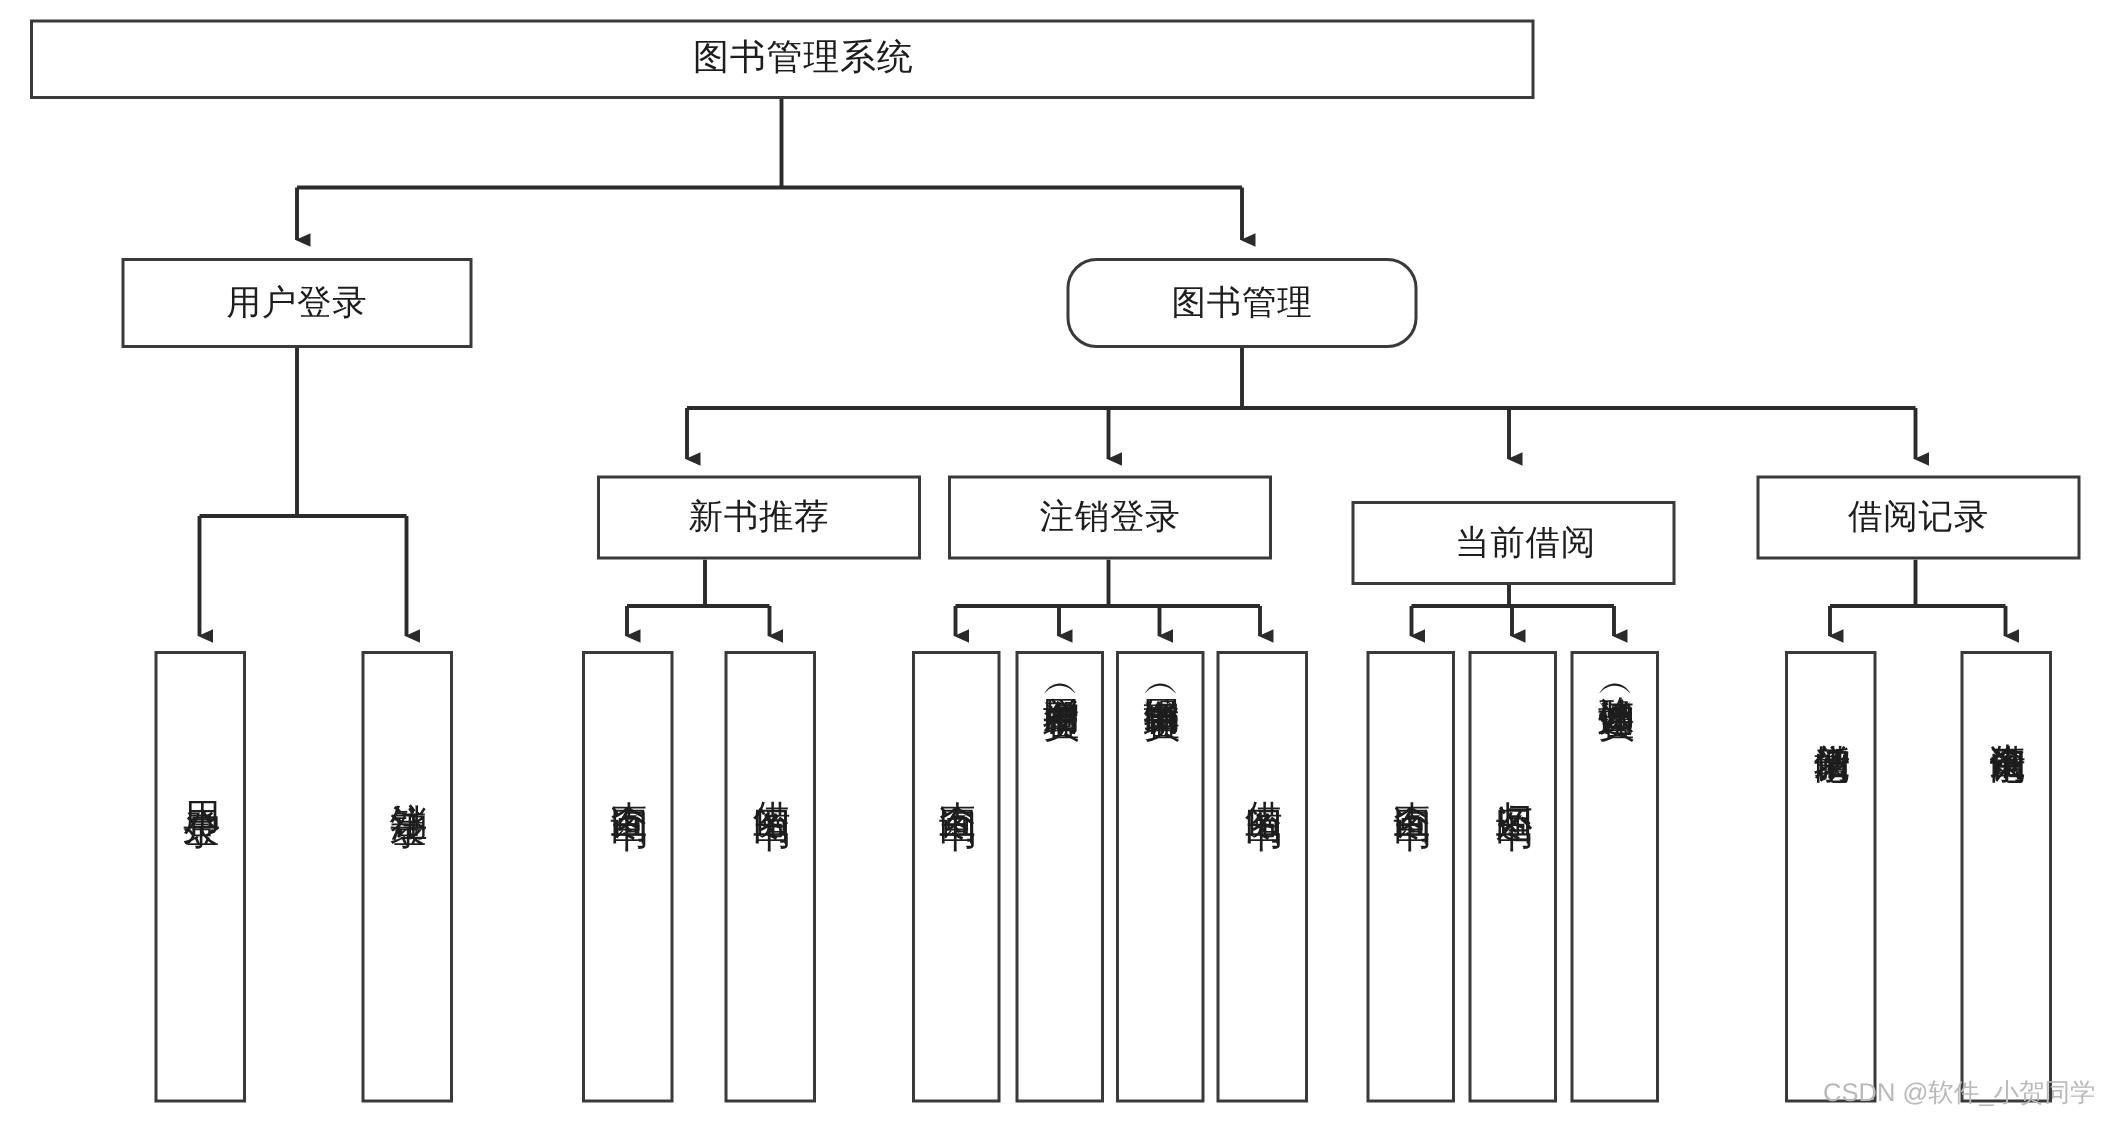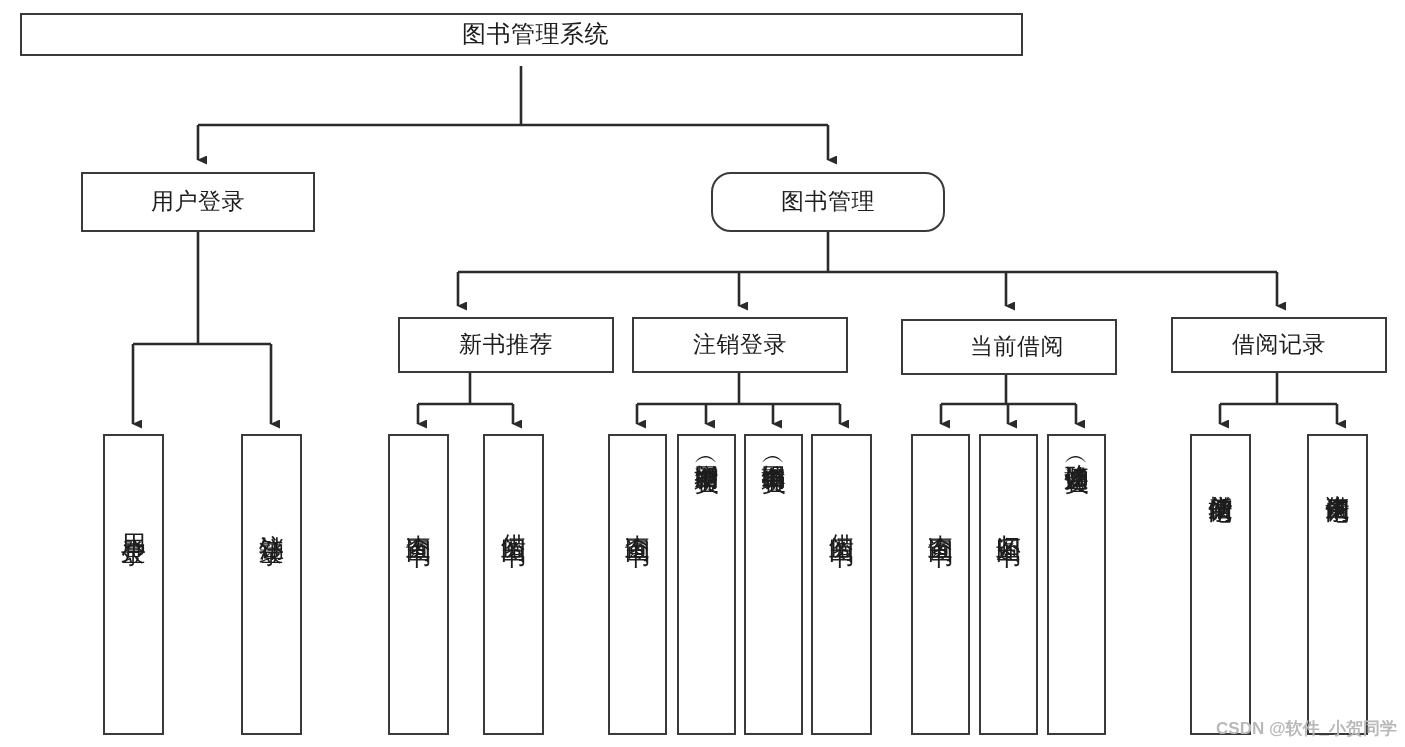--- a/index.html
+++ b/index.html
@@ -68,21 +68,20 @@
   }
   #watermark {
     position: absolute;
     right: 8px;
     bottom: 7px;
     font-size: 17px;
     color: #b9b9b9;
     z-index: 5;
     white-space: nowrap;
     font-family: "Liberation Sans", "DejaVu Sans", sans-serif;
-    font-weight: bold;
   }
 </style>
 </head>
 <body>
 
 <div id="diagram-root">
 
   <svg id="edges-layer" viewBox="0 0 1405 747" xmlns="http://www.w3.org/2000/svg">
     <defs>
       <marker id="arrowhead" markerWidth="9" markerHeight="10" refX="4.5" refY="9" orient="auto" markerUnits="userSpaceOnUse">
@@ -126,38 +125,38 @@
       <path d="M 1008,404 L 1008,424" marker-end="url(#arrowhead)"></path>
       <path d="M 1076,404 L 1076,424" marker-end="url(#arrowhead)"></path>
 
       <path d="M 1277,373 L 1277,404"></path>
       <path d="M 1220,404 L 1337,404"></path>
       <path d="M 1220,404 L 1220,424" marker-end="url(#arrowhead)"></path>
       <path d="M 1337,404 L 1337,424" marker-end="url(#arrowhead)"></path>
     </g>
   </svg>
 
-  <div class="node horiz root" style="left:20px; top:13px; width:1003px; height:43px;padding-left:28px;">
+  <div class="node horiz root" style="left:20px; top:13px; width:1003px; height:53px;padding-left:28px;">
     <span class="node-label">图书管理系统</span>
   </div>
 
   <div class="node horiz" style="left:81px; top:172px; width:234px; height:60px;">
     <span class="node-label">用户登录</span>
   </div>
   <div class="node horiz" style="left:711px; top:172px; width:234px; height:60px;border-radius:20px;">
     <span class="node-label">图书管理</span>
   </div>
 
   <div class="node horiz" style="left:362px; top:317px; width:216px; height:56px;margin-left:36px;">
     <span class="node-label">新书推荐</span>
   </div>
   <div class="node horiz" style="left:632px; top:317px; width:216px; height:56px;">
     <span class="node-label">注销登录</span>
   </div>
-  <div class="node horiz" style="left:901px; top:319px; width:216px; height:56px;padding-left:16px;">
+  <div class="node horiz" style="left:901px; top:334px; width:216px; height:56px;padding-left:16px;">
     <span class="node-label">当前借阅</span>
   </div>
   <div class="node horiz" style="left:1171px; top:317px; width:216px; height:56px;">
     <span class="node-label">借阅记录</span>
   </div>
 
   <div class="node vert" style="left:103px; top:434px; width:61px; height:301px; padding-top:78px;">
     <span class="node-label">用户登录</span>
   </div>
   <div class="node vert" style="left:241px; top:434px; width:61px; height:301px; padding-top:78px;">

